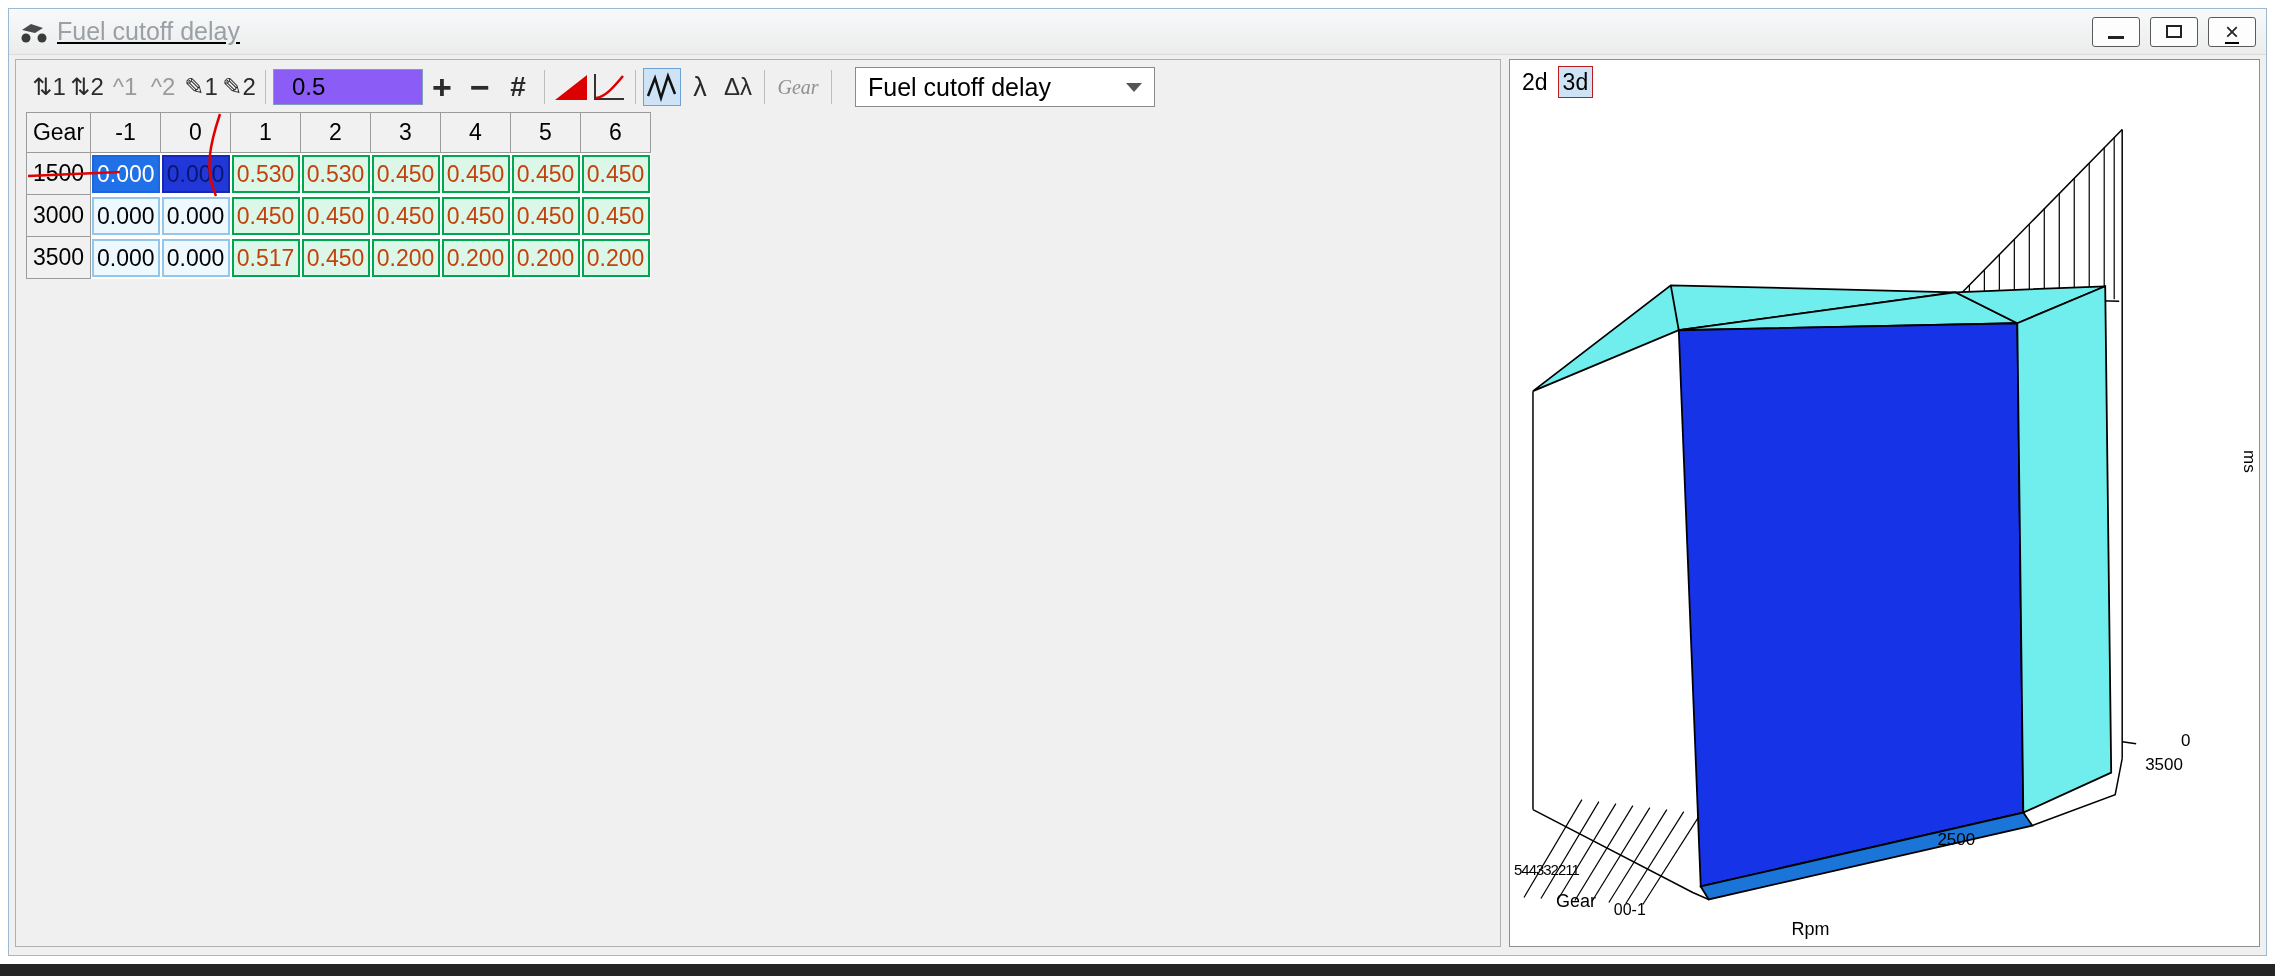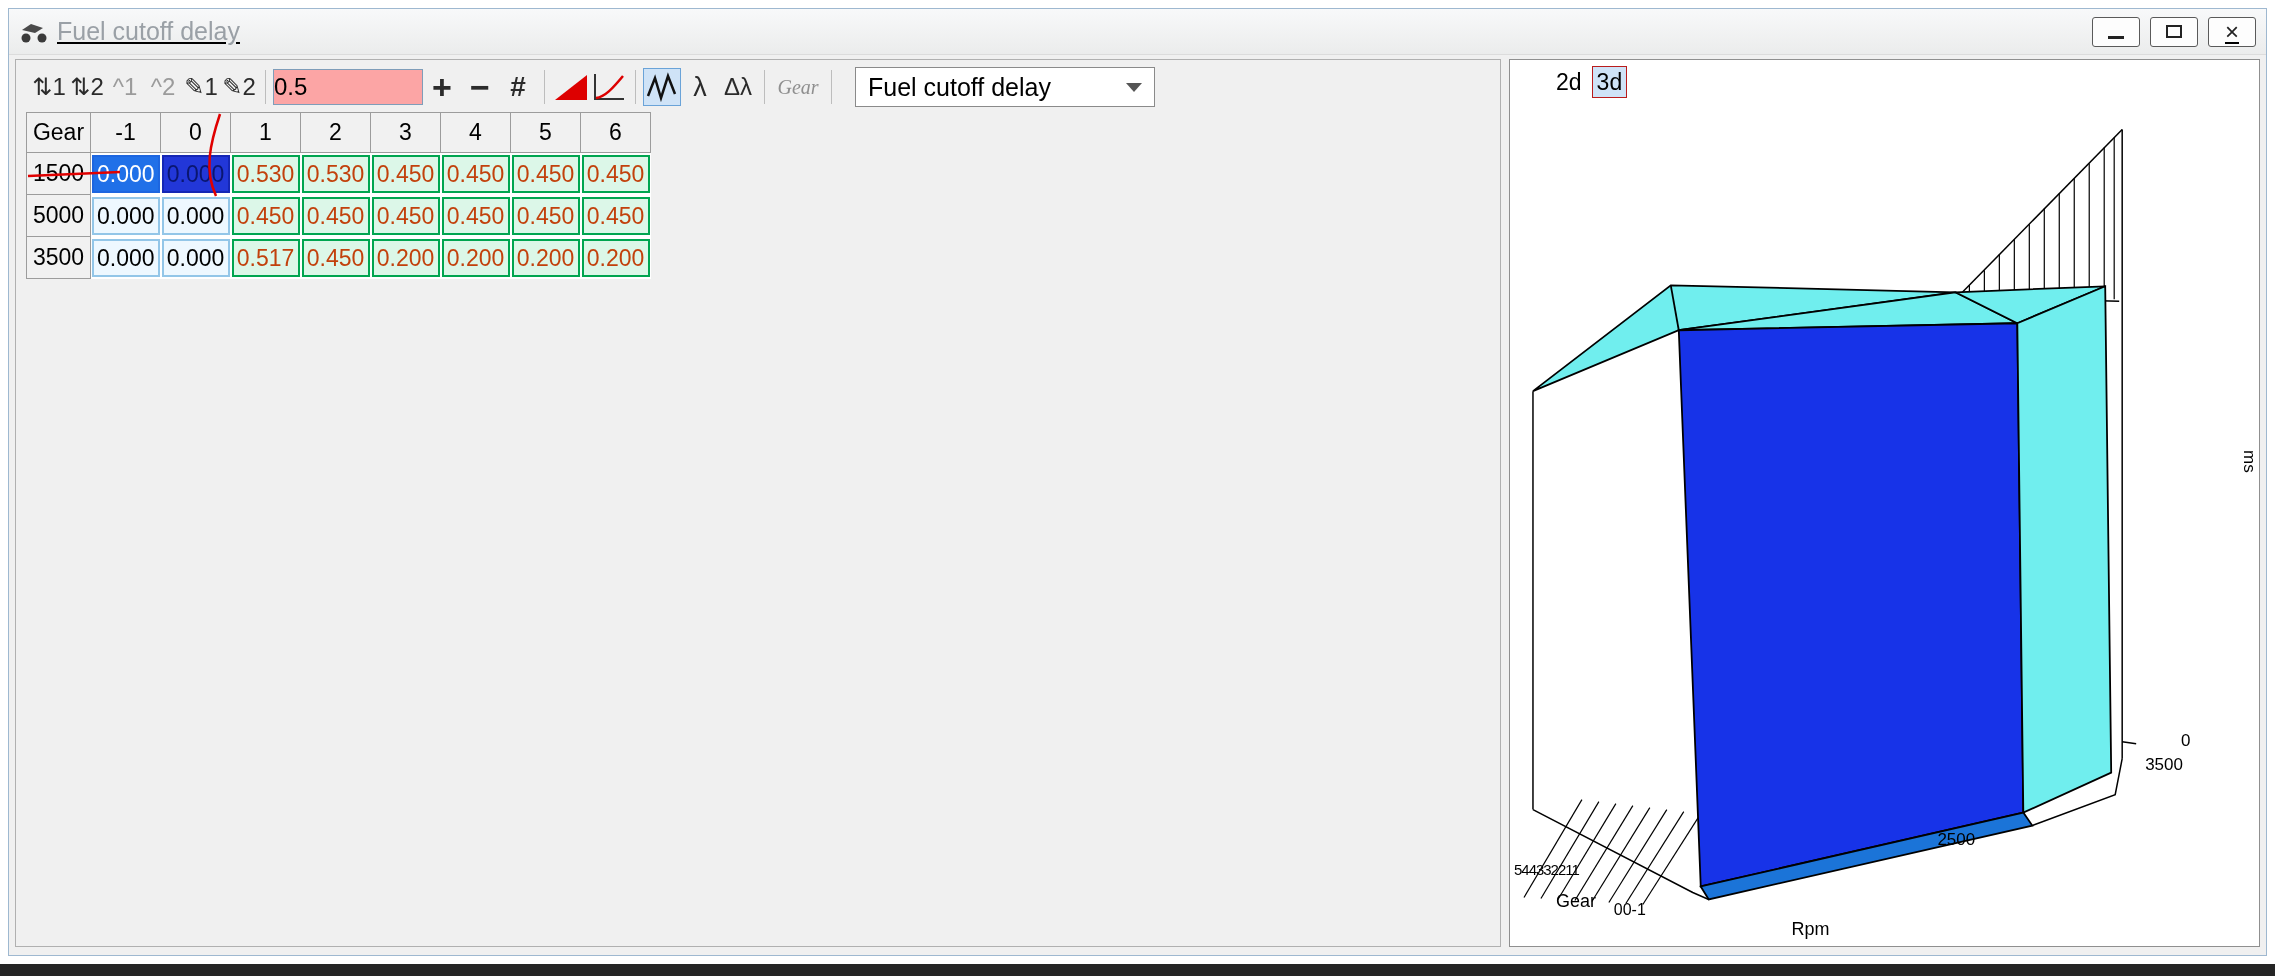--- a/index.html
+++ b/index.html
@@ -29,21 +29,21 @@
   
   .toolbar { display:flex; align-items:center; padding:6px 6px 4px 14px; height:52px; }
   .sep { width:1px; height:34px; background:#bdbdbd; margin:0 7px; }
   .tbtn { min-width:38px; height:38px; display:flex; align-items:center; justify-content:center;
           font-size:24px; color:#2b2b2b; cursor:pointer; }
   .tbtn.dim { color:#9b9b9b; }
   .tbtn.selected { background:#cfe3f7; border:1px solid #6aa3d8; }
   .plusminus { font-size:34px; font-weight:bold; }
   .hash { font-size:28px; font-weight:600; }
   .step-input { width:150px; height:36px; border:1px solid #7f9db9; font-size:24px;
-                padding:0 0; font-family:inherit; background:#fca5a5; }
+                padding:0 18px; font-family:inherit; background:#8b5cf6; }
   .ramp-shape { width:0; height:0; border-left:32px solid transparent; border-bottom:25px solid #dd0000; }
   .live { font-size:20px; color:#8f8f8f; font-style:italic; font-family:"Liberation Serif", serif; min-width:52px; }
   .lambda { font-size:27px; }
   .dropdown { width:300px; height:40px; border:1px solid #8a8a8a; background:#fff;
               display:flex; align-items:center; padding:0 12px; font-size:25px; margin-left:16px; cursor:pointer; }
   .dd-text { flex:1; }
   .chev { width:0; height:0; border-left:8px solid transparent; border-right:8px solid transparent;
           border-top:9px solid #555; }
 
   
@@ -55,21 +55,21 @@
   .rowh { width:64px; height:42px; }
   .grid td { padding:0; width:70px; height:42px; background:#ffffff; border:0; }
   .cell-inner { margin:1px; height:38px; line-height:34px; text-align:center; font-size:23px; border:2px solid transparent; }
   .green  .cell-inner { border-color:#00a550; background:#dcf7e8; color:#c2410c; }
   .lightblue .cell-inner { border-color:#93c6e8; background:#eef8ff; color:#000; }
   .sel    .cell-inner { border-color:#1d66e0; background:#2070e8; color:#ffffff; }
   .focus  .cell-inner { border-color:#1527b5; background:#2237d8; color:#0a1670; }
   .crosshair-overlay { position:absolute; left:0; top:0; pointer-events:none; z-index:3; }
 
   
-  .view-tabs { position:absolute; left:8px; top:6px; display:flex; gap:6px; z-index:2;margin-left:34px; }
+  .view-tabs { position:absolute; left:8px; top:6px; display:flex; gap:6px; z-index:2; }
   .vtab { min-width:32px; height:32px; display:flex; align-items:center; justify-content:center;
           font-size:23px; color:#000; cursor:pointer; padding:0 4px; }
   .vtab.selected { background:#cfe3f7; border:1px solid #b91c1c; }
   .plot3d { position:absolute; left:0; top:0; width:100%; height:100%; }
   .plot3d text { font-family:"Liberation Sans", sans-serif; }
 
   .bottom-bar { position:absolute; left:0; top:964px; width:2275px; height:12px; background:#252525; }
 </style>
 </head>
 <body>
@@ -202,21 +202,21 @@
                     <div class="cell-inner">0.450</div>
                   </td>
               <td class="green">
                     <div class="cell-inner">0.450</div>
                   </td>
               <td class="green">
                     <div class="cell-inner">0.450</div>
                   </td>
             </tr>
             <tr>
-              <th class="rowh">5000</th>
+              <th class="rowh">3000</th>
               <td class="lightblue">
                     <div class="cell-inner">0.000</div>
                   </td>
               <td class="lightblue">
                     <div class="cell-inner">0.000</div>
                   </td>
               <td class="green">
                     <div class="cell-inner">0.450</div>
                   </td>
               <td class="green">

